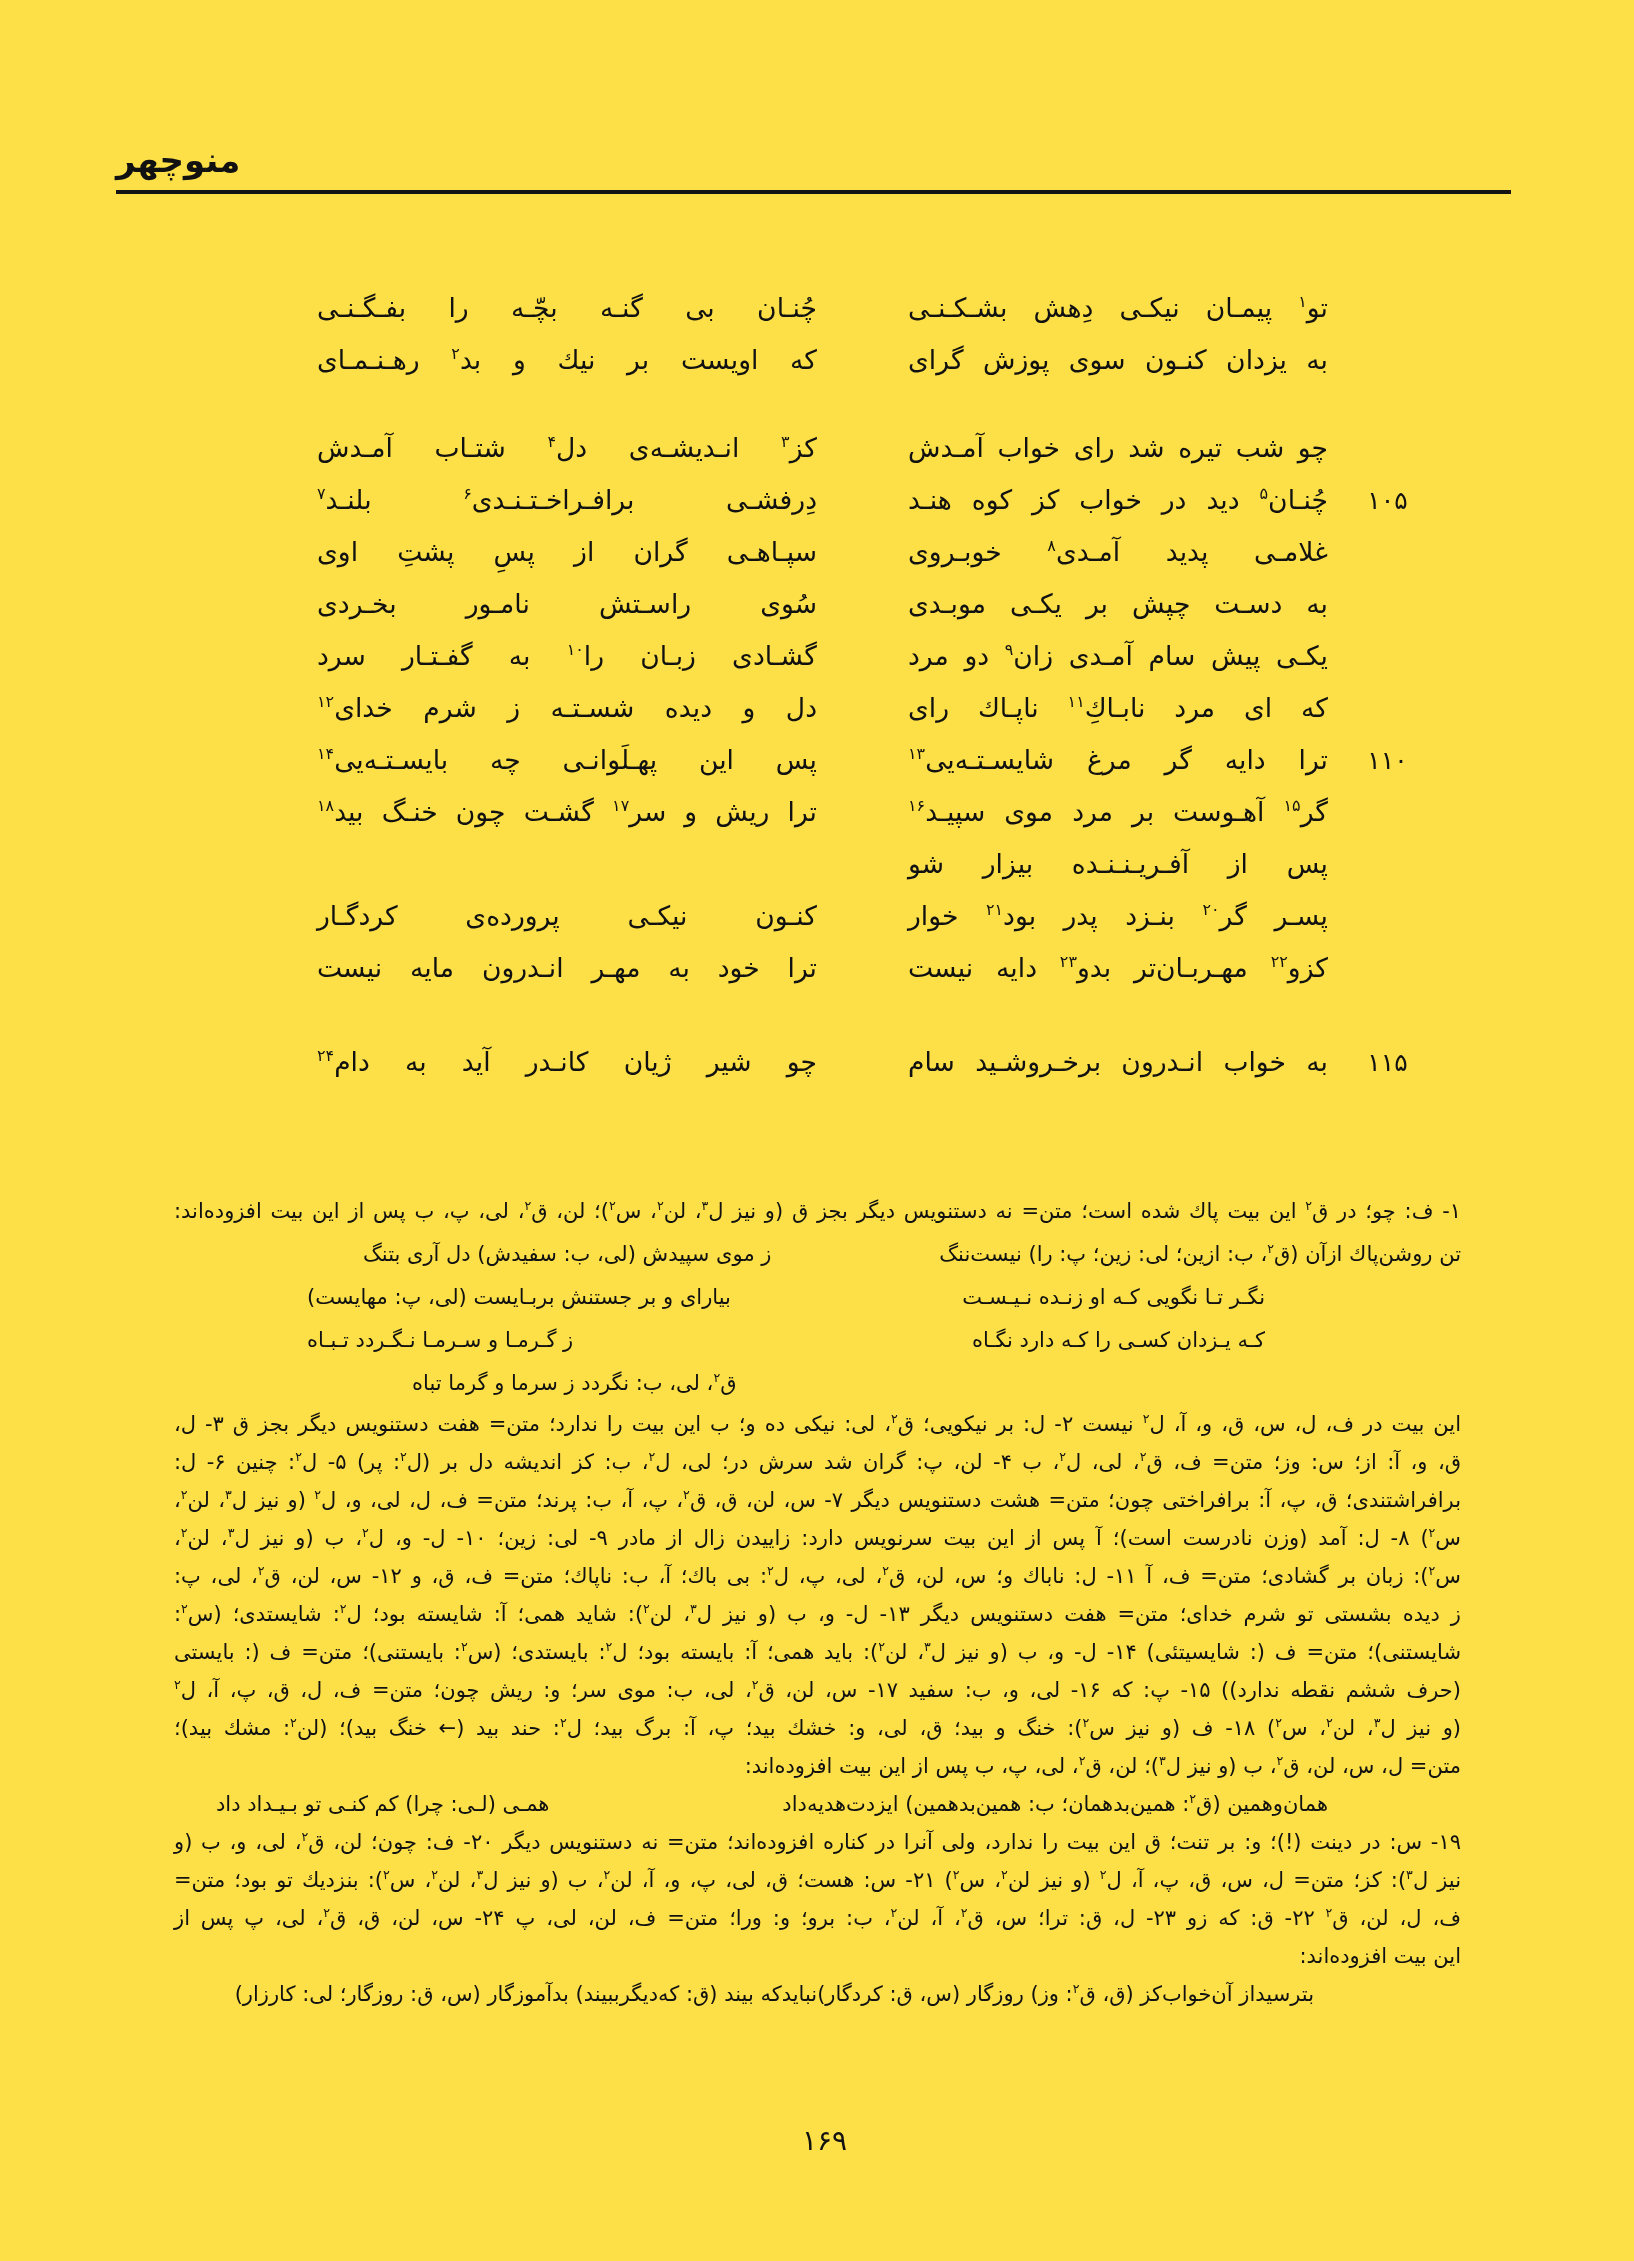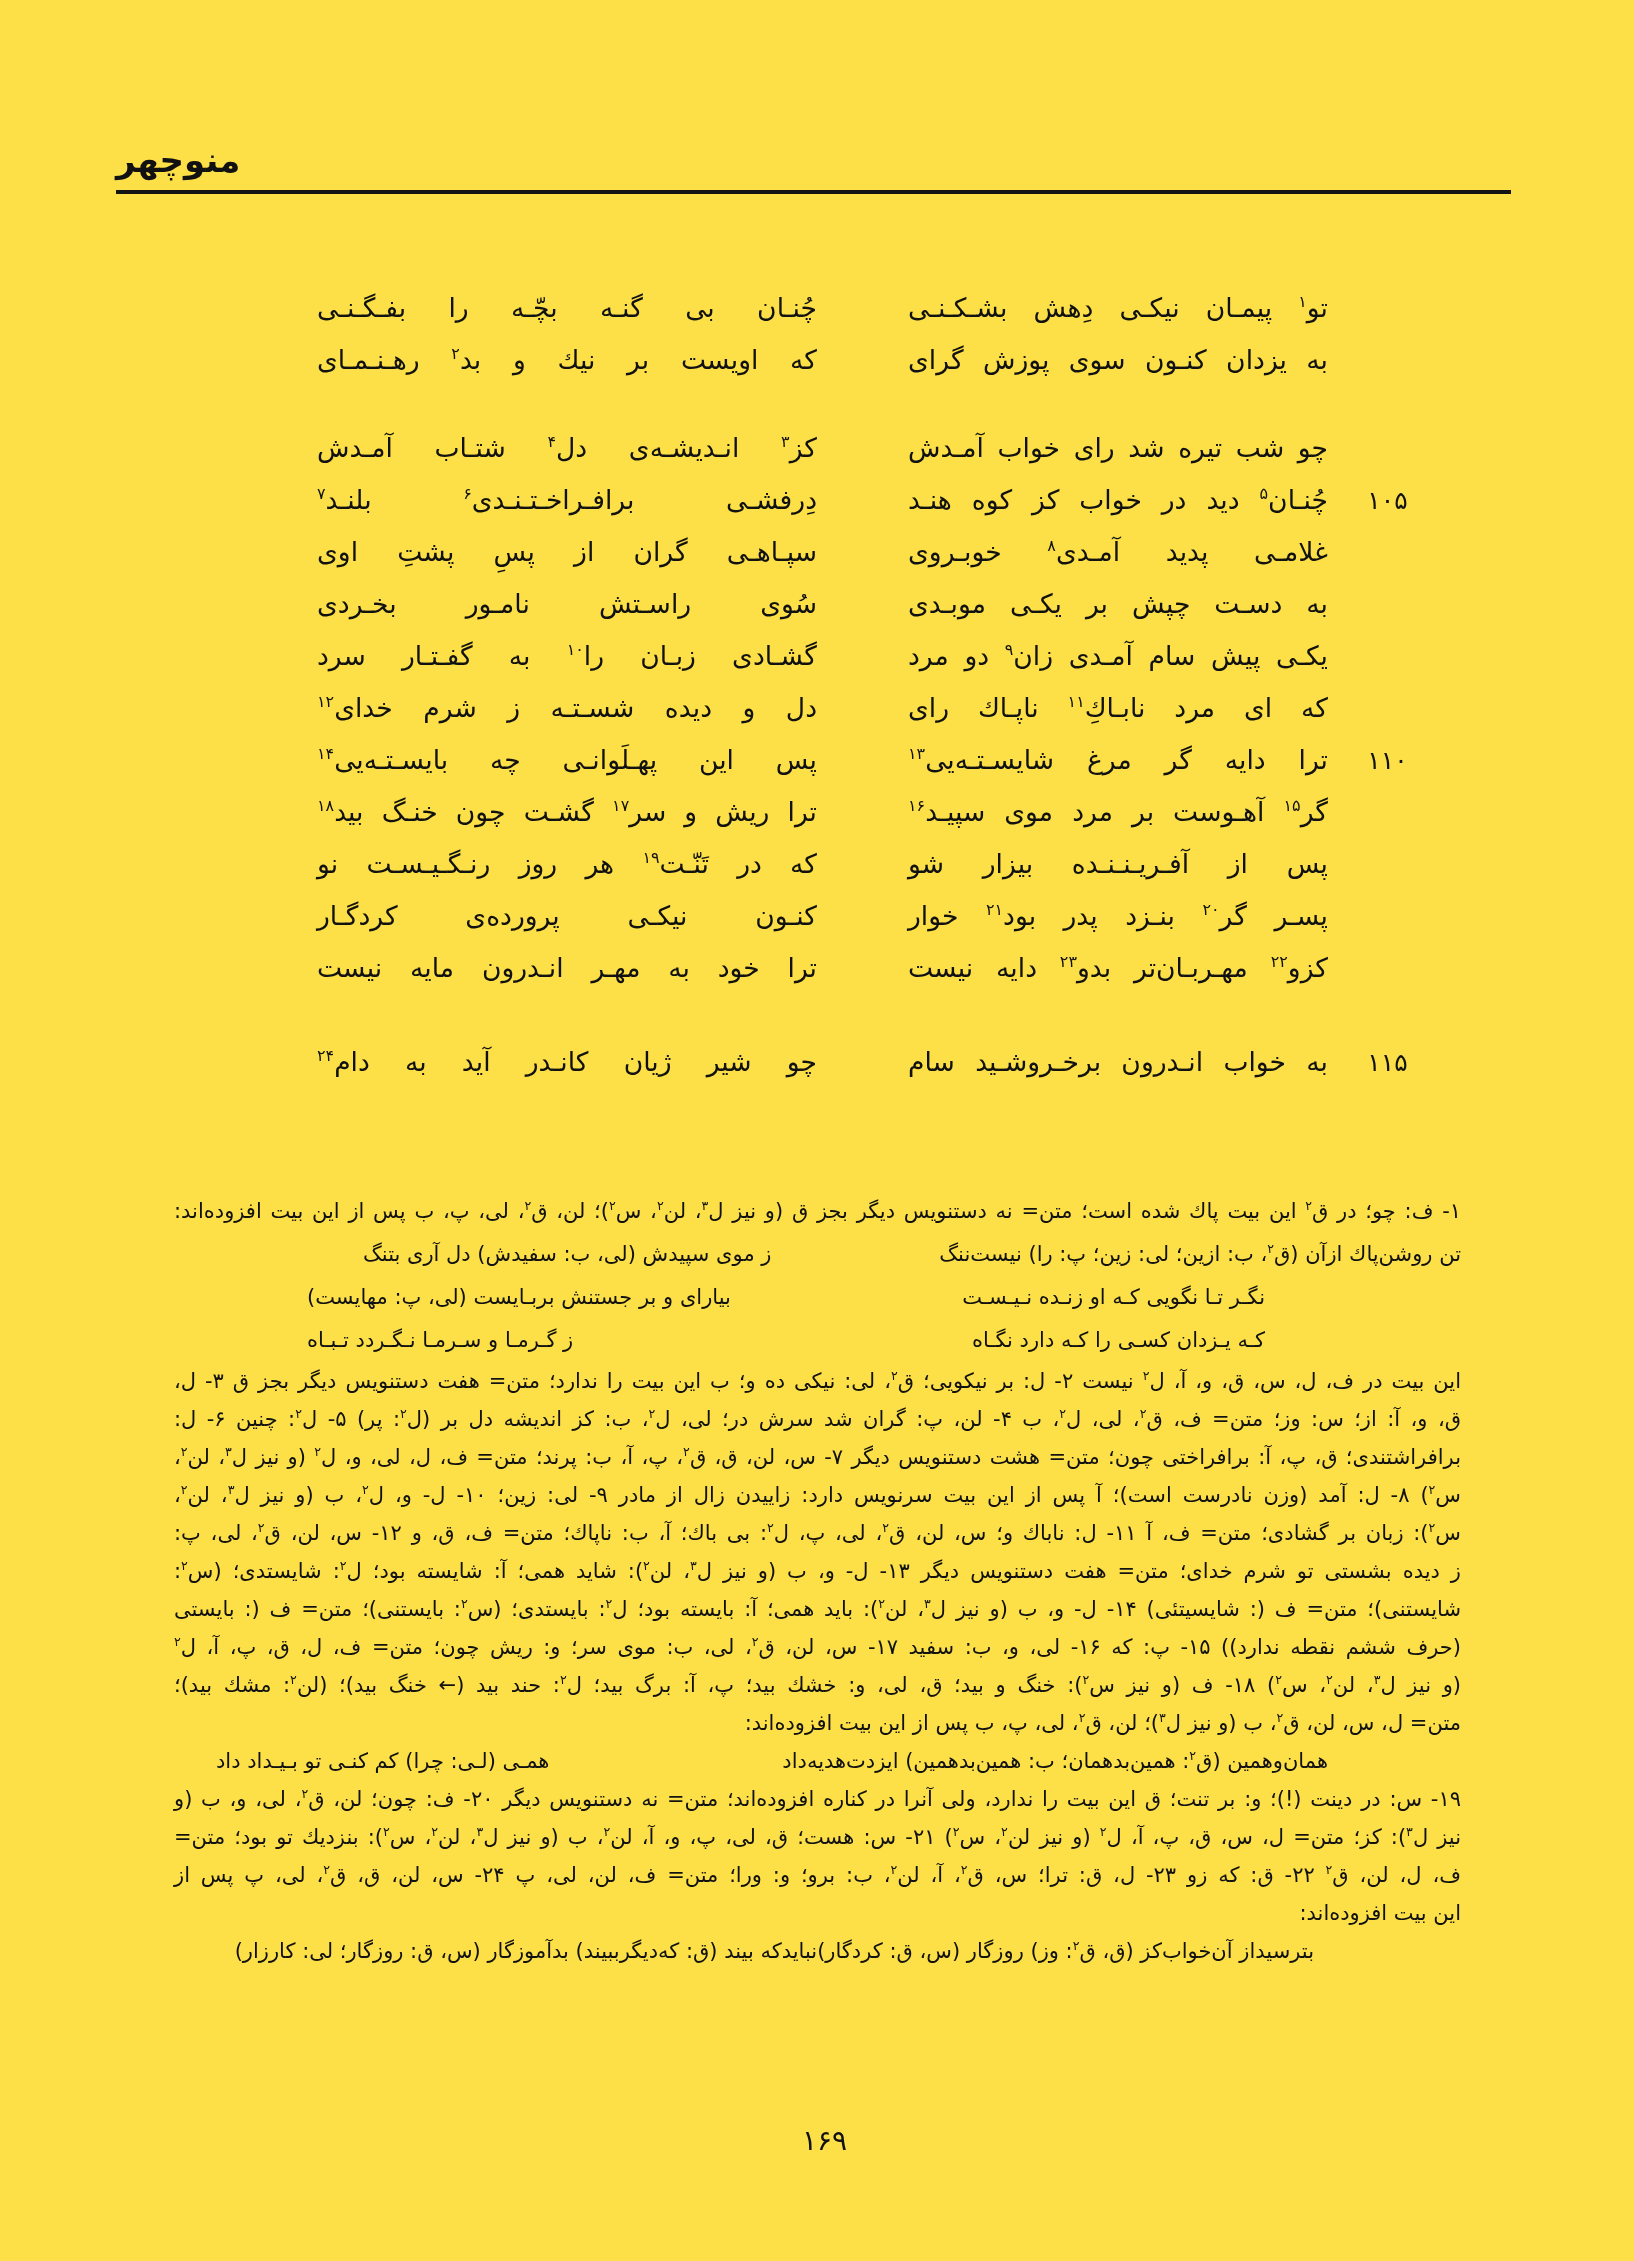--- a/index.html
+++ b/index.html
@@ -142,21 +142,20 @@
     <div class="verse-row">
       <span class="vnum"></span>
       <span class="hem r just">گر<sup>۱۵</sup> آهـوست بر مرد موی سپیـد<sup>۱۶</sup></span>
       <span class="hspace"></span>
       <span class="hem l just">ترا ریش و سر<sup>۱۷</sup> گشـت چون خنـگ بید<sup>۱۸</sup></span>
     </div>
     <div class="verse-row">
       <span class="vnum"></span>
       <span class="hem r just">پس از آفـریـنـنـده بیزار شو</span>
       <span class="hspace"></span>
-      <span class="hem l just">که در تَنّـت<sup>۱۹</sup> هر روز رنـگـیـسـت نو</span>
     </div>
     <div class="verse-row">
       <span class="vnum"></span>
       <span class="hem r just">پسـر گر<sup>۲۰</sup> بنـزد پدر بود<sup>۲۱</sup> خوار</span>
       <span class="hspace"></span>
       <span class="hem l just">کنـون نیکـی پرورده‌ی کردگـار</span>
     </div>
     <div class="verse-row">
       <span class="vnum"></span>
       <span class="hem r just">کزو<sup>۲۲</sup> مهـربـان‌تر بدو<sup>۲۳</sup> دایه نیست</span>
@@ -179,20 +178,21 @@
       <span class="ach">ز موی سپیدش (لی، ب: سفیدش) دل آری بتنگ</span>
     </div>
     <div class="app-couplet c2">
       <span class="ach">نگـر تـا نگویی کـه او زنـده نـیـسـت</span>
       <span class="ach">بیارای و بر جستنش بربـایست (لی، پ: مهایست)</span>
     </div>
     <div class="app-couplet c3">
       <span class="ach">کـه یـزدان کسـی را کـه دارد نگـاه</span>
       <span class="ach">ز گـرمـا و سـرمـا نـگـردد تـبـاه</span>
     </div>
+    <div class="app-note">ق<sup>۲</sup>، لی، ب: نگردد ز سرما و گرما تباه</div>
 
     <div class="app-line full">این بیت در ف، ل، س، ق، و، آ، ل<sup>۲</sup> نیست ۲- ل: بر نیکویی؛ ق<sup>۲</sup>، لی: نیکی ده و؛ ب این بیت را ندارد؛ متن= هفت دستنویس دیگر بجز ق ۳- ل،</div>
     <div class="app-line full">ق، و، آ: از؛ س: وز؛ متن= ف، ق<sup>۲</sup>، لی، ل<sup>۲</sup>، ب ۴- لن، پ: گران شد سرش در؛ لی، ل<sup>۲</sup>، ب: کز اندیشه دل بر (ل<sup>۲</sup>: پر) ۵- ل<sup>۲</sup>: چنین ۶- ل:</div>
     <div class="app-line full">برافراشتندی؛ ق، پ، آ: برافراختی چون؛ متن= هشت دستنویس دیگر ۷- س، لن، ق، ق<sup>۲</sup>، پ، آ، ب: پرند؛ متن= ف، ل، لی، و، ل<sup>۲</sup> (و نیز ل<sup>۳</sup>، لن<sup>۲</sup>،</div>
     <div class="app-line full">س<sup>۲</sup>) ۸- ل: آمد (وزن نادرست است)؛ آ پس از این بیت سرنویس دارد: زاییدن زال از مادر ۹- لی: زین؛ ۱۰- ل- و، ل<sup>۲</sup>، ب (و نیز ل<sup>۳</sup>، لن<sup>۲</sup>،</div>
     <div class="app-line full">س<sup>۲</sup>): زبان بر گشادی؛ متن= ف، آ ۱۱- ل: ناباك و؛ س، لن، ق<sup>۲</sup>، لی، پ، ل<sup>۲</sup>: بی باك؛ آ، ب: ناپاك؛ متن= ف، ق، و ۱۲- س، لن، ق<sup>۲</sup>، لی، پ:</div>
     <div class="app-line full">ز دیده بشستی تو شرم خدای؛ متن= هفت دستنویس دیگر ۱۳- ل- و، ب (و نیز ل<sup>۳</sup>، لن<sup>۲</sup>): شاید همی؛ آ: شایسته بود؛ ل<sup>۲</sup>: شایستدی؛ (س<sup>۲</sup>:</div>
     <div class="app-line full">شایستنی)؛ متن= ف (: شایسیتئی) ۱۴- ل- و، ب (و نیز ل<sup>۳</sup>، لن<sup>۲</sup>): باید همی؛ آ: بایسته بود؛ ل<sup>۲</sup>: بایستدی؛ (س<sup>۲</sup>: بایستنی)؛ متن= ف (: بایستی</div>
     <div class="app-line full">(حرف ششم نقطه ندارد)) ۱۵- پ: که ۱۶- لی، و، ب: سفید ۱۷- س، لن، ق<sup>۲</sup>، لی، ب: موی سر؛ و: ریش چون؛ متن= ف، ل، ق، پ، آ، ل<sup>۲</sup></div>
     <div class="app-line full">(و نیز ل<sup>۳</sup>، لن<sup>۲</sup>، س<sup>۲</sup>) ۱۸- ف (و نیز س<sup>۲</sup>): خنگ و بید؛ ق، لی، و: خشك بید؛ پ، آ: برگ بید؛ ل<sup>۲</sup>: حند بید (← خنگ بید)؛ (لن<sup>۲</sup>: مشك بید)؛</div>

